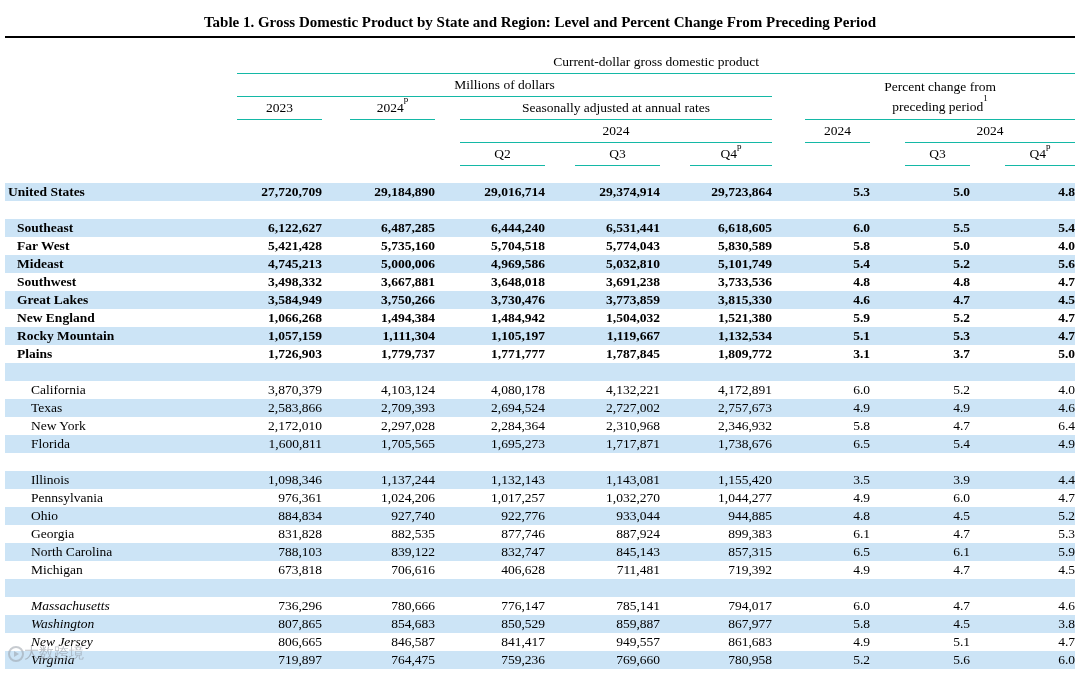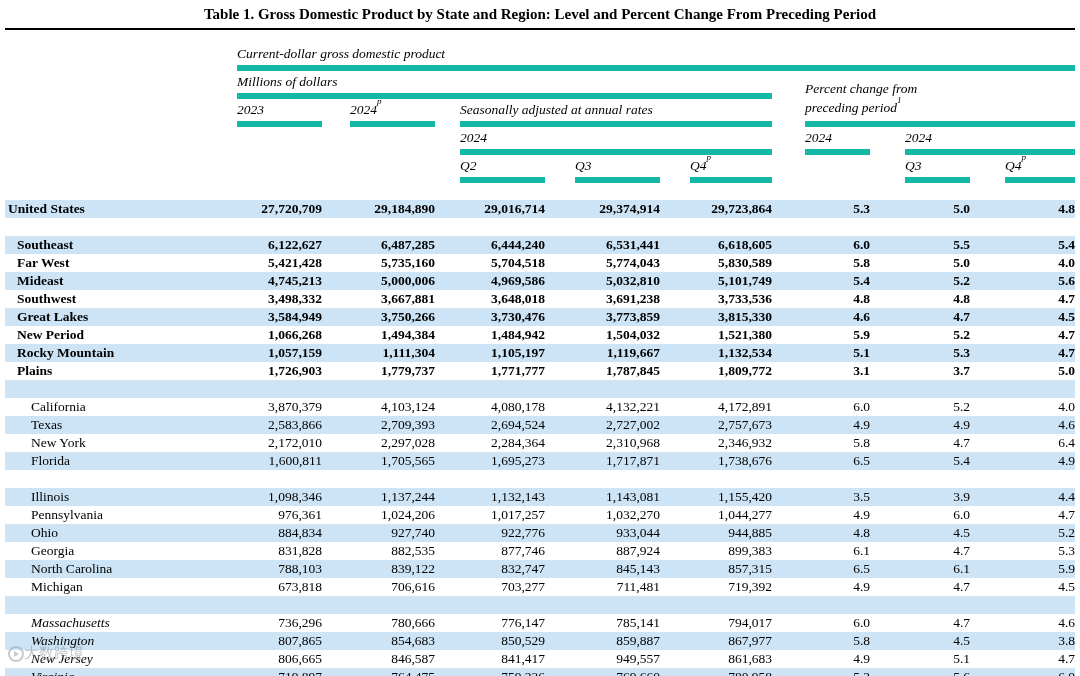--- a/index.html
+++ b/index.html
@@ -1,35 +1,35 @@
 <!DOCTYPE html>
 <html><head>
 <meta charset="utf-8">
 <style>
   html,body{margin:0;padding:0;background:#ffffff;}
   body{
     width:1080px;height:676px;overflow:hidden;
     font-family:"Liberation Serif","DejaVu Serif",serif;
     color:#000;
   }
-  .page{position:relative;width:1080px;height:676px;box-sizing:border-box;padding:3px 5px 0 5px;}
+  .page{position:relative;width:1080px;height:676px;box-sizing:border-box;padding:11px 5px 0 5px;}
   .title{
     text-align:center;font-weight:bold;font-size:15px;
     padding:3px 0 5px 0;border-bottom:2px solid #000;
   }
   table{
     border-collapse:collapse;table-layout:fixed;width:1070px;
     margin-top:13px;font-size:13.5px;
   }
   td{padding:0;}
   thead td{vertical-align:bottom;font-size:13.5px;}
   thead .vtop{vertical-align:top;}
   .u{
-    border-bottom:6px solid #14b8a6;text-align:left;
-    padding:1px 0 3px 0;margin-top:2px;font-style:italic;
+    border-bottom:1px solid #14b8a6;text-align:center;
+    padding:1px 0 3px 0;margin-top:2px;
   }
   
   .g-all{margin-left:0;}
   .g-mil{margin-left:0;}
   .g-pct{margin-left:33px;line-height:1.45;}
   .c1{margin-left:0;}
   .c2{margin-left:28px;}
   .g-saar{margin-left:25px;}
   .c3{margin-left:25px;}
   .c4{margin-left:30px;}
@@ -209,21 +209,21 @@
           <td class="num">3,584,949</td>
           <td class="num">3,750,266</td>
           <td class="num">3,730,476</td>
           <td class="num">3,773,859</td>
           <td class="num">3,815,330</td>
           <td class="num">4.6</td>
           <td class="num">4.7</td>
           <td class="num">4.5</td>
         </tr>
         <tr class="bold">
-          <td class="lbl ind1">New Period</td>
+          <td class="lbl ind1">New England</td>
           <td class="num">1,066,268</td>
           <td class="num">1,494,384</td>
           <td class="num">1,484,942</td>
           <td class="num">1,504,032</td>
           <td class="num">1,521,380</td>
           <td class="num">5.9</td>
           <td class="num">5.2</td>
           <td class="num">4.7</td>
         </tr>
         <tr class="stripe bold">
@@ -350,21 +350,21 @@
           <td class="num">845,143</td>
           <td class="num">857,315</td>
           <td class="num">6.5</td>
           <td class="num">6.1</td>
           <td class="num">5.9</td>
         </tr>
         <tr class="plain">
           <td class="lbl ind2">Michigan</td>
           <td class="num">673,818</td>
           <td class="num">706,616</td>
-          <td class="num">703,277</td>
+          <td class="num">406,628</td>
           <td class="num">711,481</td>
           <td class="num">719,392</td>
           <td class="num">4.9</td>
           <td class="num">4.7</td>
           <td class="num">4.5</td>
         </tr>
         <tr class="stripe spacer">
           <td colspan="9"></td>
         </tr>
         <tr class="italic">

